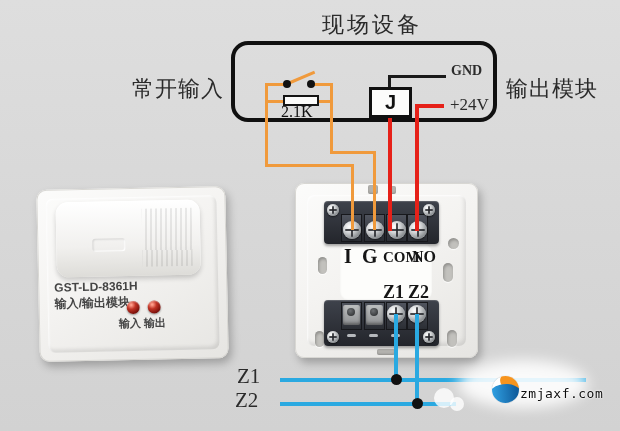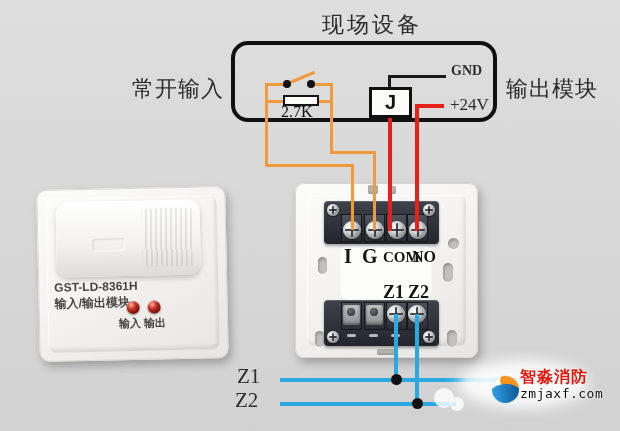--- a/index.html
+++ b/index.html
@@ -111,21 +111,21 @@
 
   <div class="wire w-orange" style="left:265px;top:83px;width:22px;height:3px;"></div>
   <div class="dot" style="left:283px;top:80px;width:8px;height:8px;"></div>
   <div class="wire w-orange" style="left:288px;top:82px;width:29px;height:3px;transform:rotate(-23deg);transform-origin:left center;"></div>
   <div class="dot" style="left:307px;top:80px;width:8px;height:8px;"></div>
   <div class="wire w-orange" style="left:311px;top:83px;width:22px;height:3px;"></div>
 
   <div class="wire w-orange" style="left:265px;top:100px;width:20px;height:3px;"></div>
   <div class="resistor"></div>
   <div class="wire w-orange" style="left:317px;top:100px;width:16px;height:3px;"></div>
-  <div class="abs lbl serif" style="left:281px;top:103px;font-size:16px;z-index:35;color:#111;">2.7K</div>
+  <div class="abs lbl serif" style="left:281px;top:103px;font-size:16px;z-index:35;color:#111;">2.1K</div>
 
   <div class="wire w-orange" style="left:265px;top:83px;width:3px;height:84px;"></div>
   <div class="wire w-orange" style="left:330px;top:83px;width:3px;height:71px;"></div>
 
   <div class="wire w-orange" style="left:330px;top:151px;width:46px;height:3px;"></div>
   <div class="wire w-orange" style="left:373px;top:151px;width:3px;height:79px;"></div>
   <div class="wire w-orange" style="left:265px;top:164px;width:89px;height:3px;"></div>
   <div class="wire w-orange" style="left:351px;top:164px;width:3px;height:66px;"></div>
 
   <div class="relay">
@@ -217,16 +217,15 @@
   <div class="abs lbl serif" style="left:235px;top:388px;font-size:21px;z-index:35;">Z2</div>
 
   <div class="wm-bubble" style="left:434px;top:388px;width:20px;height:20px;"></div>
   <div class="wm-bubble" style="left:450px;top:397px;width:14px;height:14px;"></div>
 
   <div class="logo-glow"></div>
   <div class="logo-circle">
     <div class="logo-orange"></div>
     <div class="logo-blue"></div>
   </div>
-  <div class="logo-brand">智淼消防</div>
   <div class="logo-site mono">zmjaxf.com</div>
 
 </div>
 
 </body></html>

